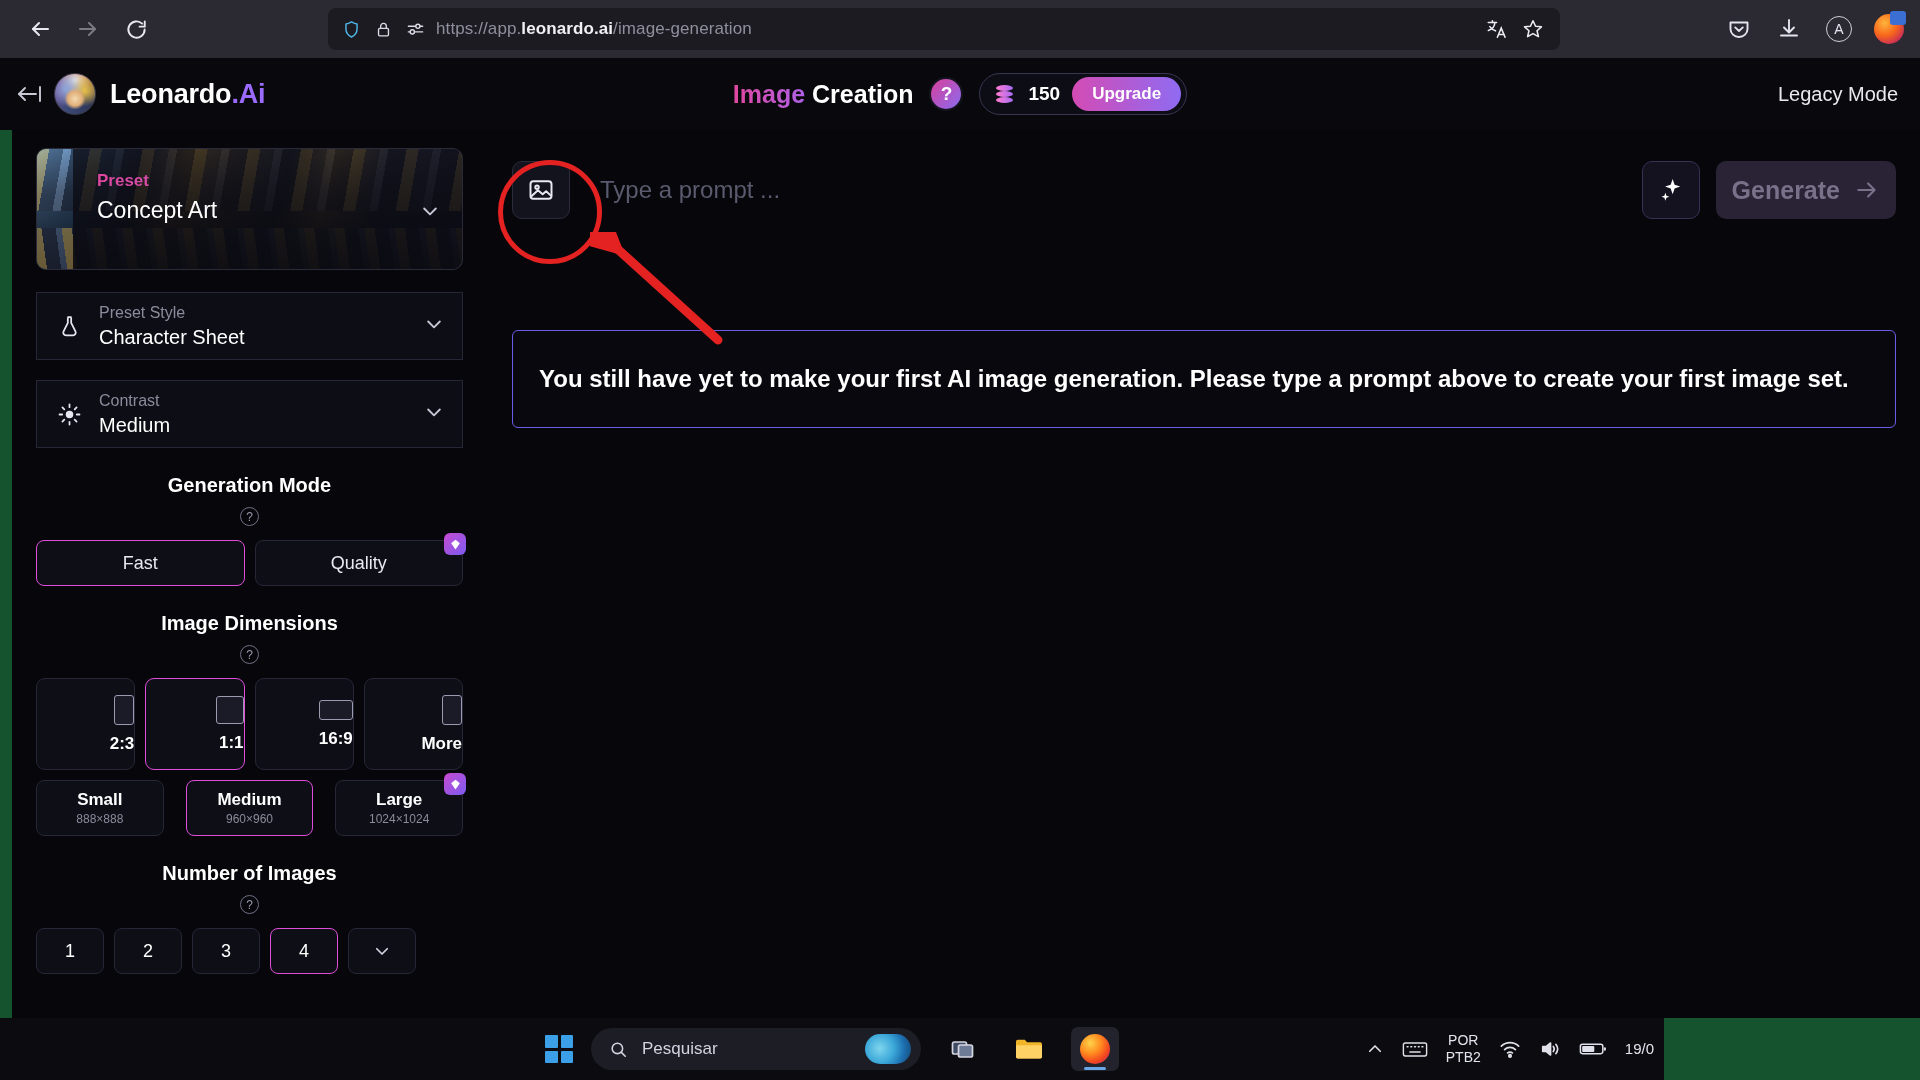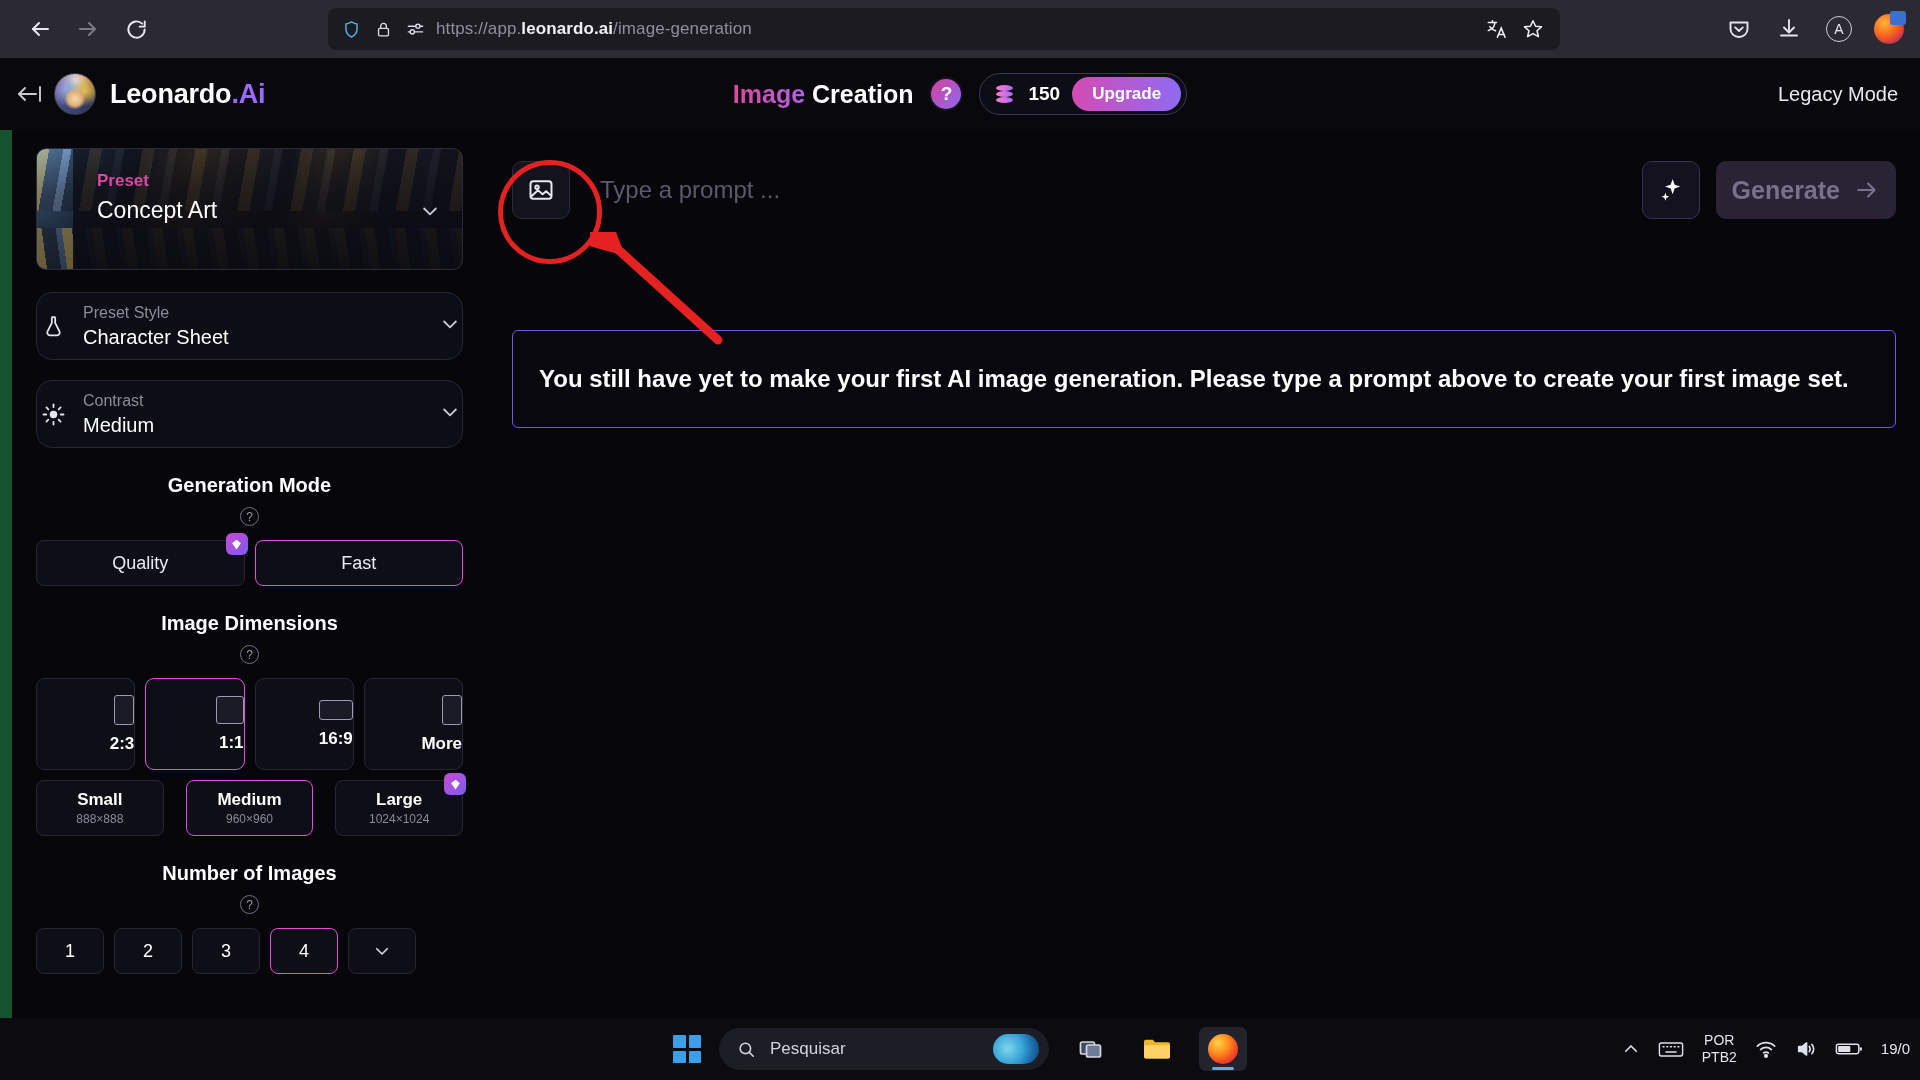--- a/index.html
+++ b/index.html
@@ -154,23 +154,23 @@
   }
   .preset-label {
     font-size: 17px; font-weight: 700;
     background: linear-gradient(90deg, #e0479e, #9b6bf0);
     -webkit-background-clip: text; background-clip: text; color: transparent;
   }
   .preset-value { color: #fff; font-size: 23px; font-weight: 400; margin-top: 6px; }
   .preset-chev { position: absolute; right: 22px; top: 52px; }
 
   .select-row {
-    height: 68px; border: 1px solid #262637; border-radius: 16px;
+    height: 68px; border: 1px solid #262637; border-radius: 0;
     background: #0d0d15; display: flex; align-items: center;
-    padding: 0 2px; gap: 16px; margin-bottom: 20px; cursor: pointer; position: relative;
+    padding: 0 18px; gap: 16px; margin-bottom: 20px; cursor: pointer; position: relative;
   }
   .select-icon { width: 28px; display: flex; align-items: center; justify-content: center; flex: none; }
   .select-texts { flex: 1; }
   .select-label { color: #8b8b9c; font-size: 16px; line-height: 1.25; }
   .select-value { color: #fff; font-size: 20px; line-height: 1.3; margin-top: 1px; }
 
   .section-head {
     display: flex; align-items: center; gap: 10px; margin: 26px 0 14px 0; flex-direction: column;
   }
   .section-title { color: #fff; font-size: 20px; font-weight: 700; }
@@ -259,21 +259,21 @@
 
   
   .annot-circle {
     position: absolute; left: 498px; top: 160px; width: 104px; height: 104px;
     border: 5px solid #e52222; border-radius: 50%; pointer-events: none;
   }
   .annot-arrow { position: absolute; left: 590px; top: 232px; pointer-events: none; }
 
   
   .taskbar {
-    position: absolute; left: 0; bottom: 0; width: 1920px; height: 62px;
+    position: absolute; left: 0; bottom: 0; width: 1664px; height: 62px;
     background: #0b0b10; display: flex; align-items: center;
   }
   .tb-center {
     position: absolute; left: 0; right: 0; display: flex; align-items: center;
     justify-content: center; gap: 18px;
   }
   .win-logo { display: grid; grid-template-columns: 1fr 1fr; gap: 3px; width: 28px; height: 28px; cursor: pointer; }
   .win-logo span { background: #3ca0e8; border-radius: 1px; }
   .tb-search {
     width: 330px; height: 42px; border-radius: 21px; background: #1d1d26;
@@ -479,29 +479,29 @@
             <polyline points="5,9 12,16 19,9"></polyline>
           </svg>
       </span>
     </div>
 
     <div class="section-head">
       <span class="section-title">Generation Mode</span>
       <span class="q-mark">?</span>
     </div>
     <div class="mode-row">
+      <button class="mode-btn sel">Fast</button>
       <button class="mode-btn">
         <span>Quality</span>
         <span class="gem">
           <svg width="13" height="13" viewBox="0 0 24 24" fill="#ffffff">
               <polygon points="12,3 20,9.5 12,21 4,9.5"></polygon>
             </svg>
         </span>
       </button>
-      <button class="mode-btn sel">Fast</button>
     </div>
 
     <div class="section-head">
       <span class="section-title">Image Dimensions</span>
       <span class="q-mark">?</span>
     </div>
     <div class="dim-row">
       <div class="dim-btn">
         <span class="dim-shape" style="width:20px;height:30px"></span>
         <span class="dim-text">2:3</span>

